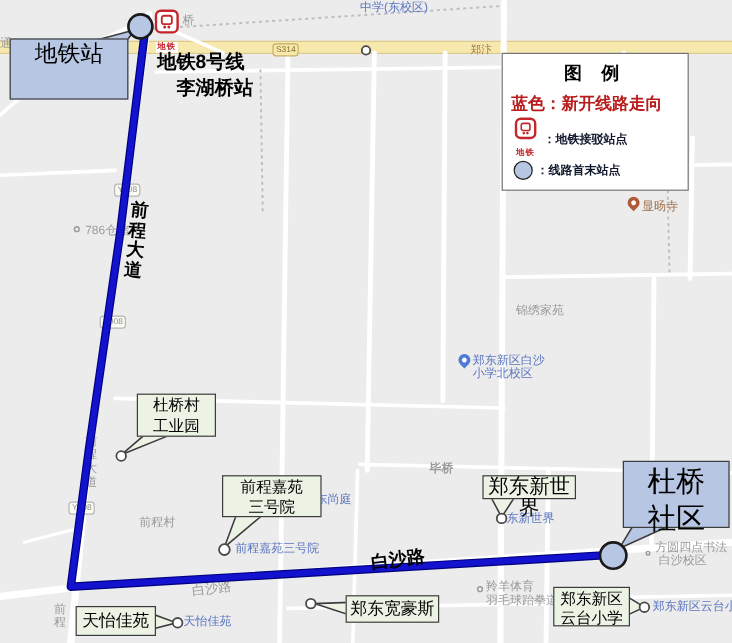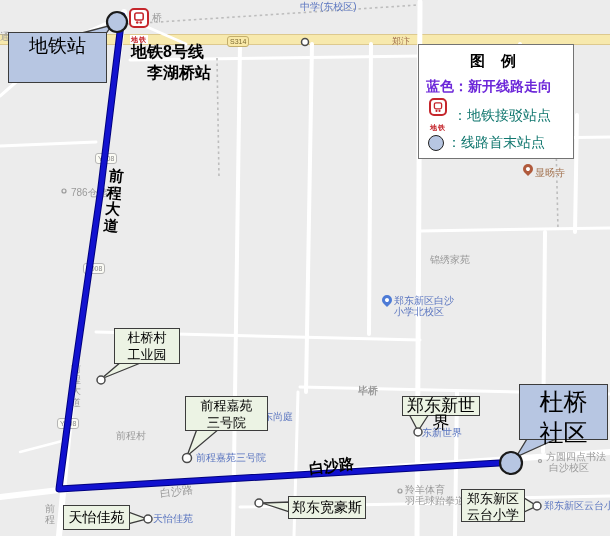--- a/index.html
+++ b/index.html
@@ -28,21 +28,21 @@
   .metro .box{width:20px;height:20px;margin:0 auto;background:#fff;border:2px solid #c5262c;border-radius:5px;box-sizing:border-box;display:flex;align-items:center;justify-content:center;}
   .metro .tag{display:inline-block;margin-top:1px;background:#fff;color:#c5262c;font-size:7px;font-weight:bold;line-height:9px;padding:0 1px;letter-spacing:1px;}
   
   .pin{position:absolute;width:10px;height:10px;border-radius:50% 50% 50% 0;transform:rotate(-45deg);}
   .pin:after{content:"";position:absolute;left:3px;top:3px;width:4px;height:4px;border-radius:50%;background:#fff;}
   
   .legend{position:absolute;left:418px;top:0;width:156px;height:115px;background:#fff;border:1px solid #737373;box-sizing:border-box;z-index:40;margin-top:44px;}
   .legend .title{text-align:center;font-weight:bold;font-size:15px;letter-spacing:6px;margin-top:7px;color:#000;}
   .legend .blueline{font-weight:bold;font-size:14px;margin:7px 0 0 7px;}
   .legend .row{position:absolute;left:7px;display:flex;align-items:center;}
-  .legend .rowtext{font-weight:normal;font-size:14px;color:#0f766e;}
+  .legend .rowtext{font-weight:bold;font-size:10px;color:#0f172a;}
   .legend .circ{width:16px;height:16px;border-radius:50%;background:#b7c6e2;border:1.5px solid #222;box-sizing:border-box;margin:0 3px 0 2px;}
   svg{position:absolute;left:0;top:0;}
 </style>
 </head>
 <body>
 
 <div class="stage">
 
   <div class="highway"></div>
 
@@ -199,21 +199,21 @@
     <span>郑东宽豪斯</span>
   </div>
 
   <div class="callout greenbox" style="left:461px;top:489px;width:64px;height:33px;font-size:13px;line-height:1.25;padding-top:1px;z-index:24;">
     <span class="l1">郑东新区</span>
     <span class="l2">云台小学</span>
   </div>
 
   <div class="legend">
     <div class="title">图  例</div>
-    <div class="blueline" style="color:#6d28d9;" title="蓝色：新开线路走向">蓝色：新开线路走向</div>
+    <div class="blueline" style="color:#b91c1c;" title="蓝色：新开线路走向">蓝色：新开线路走向</div>
     <div class="row" style="top:53px;">
       <div class="metro" style="position:static;margin-right:3px;">
         <div class="box" style="width:18px;height:18px;">
           <svg width="12" height="12" viewBox="0 0 20 20" style="position:static;">
             <rect x="4" y="3" width="12" height="10" rx="2.5" fill="none" stroke="#c5262c" stroke-width="2.2"></rect>
             <circle cx="7.5" cy="16.5" r="1.8" fill="#c5262c"></circle>
             <circle cx="12.5" cy="16.5" r="1.8" fill="#c5262c"></circle>
           </svg>
         </div>
         <span class="tag">地铁</span>

